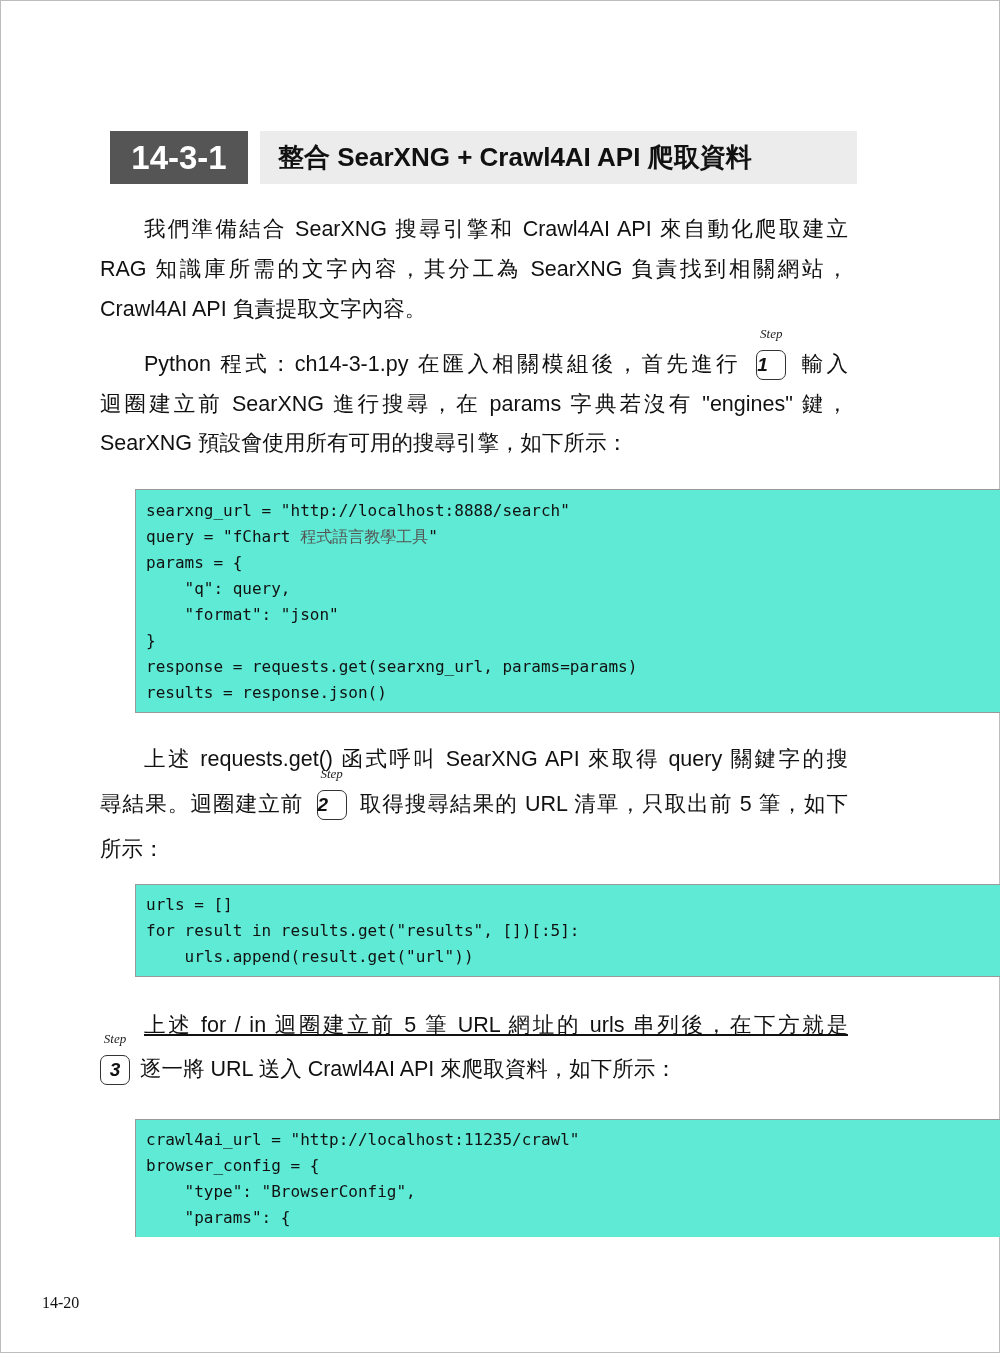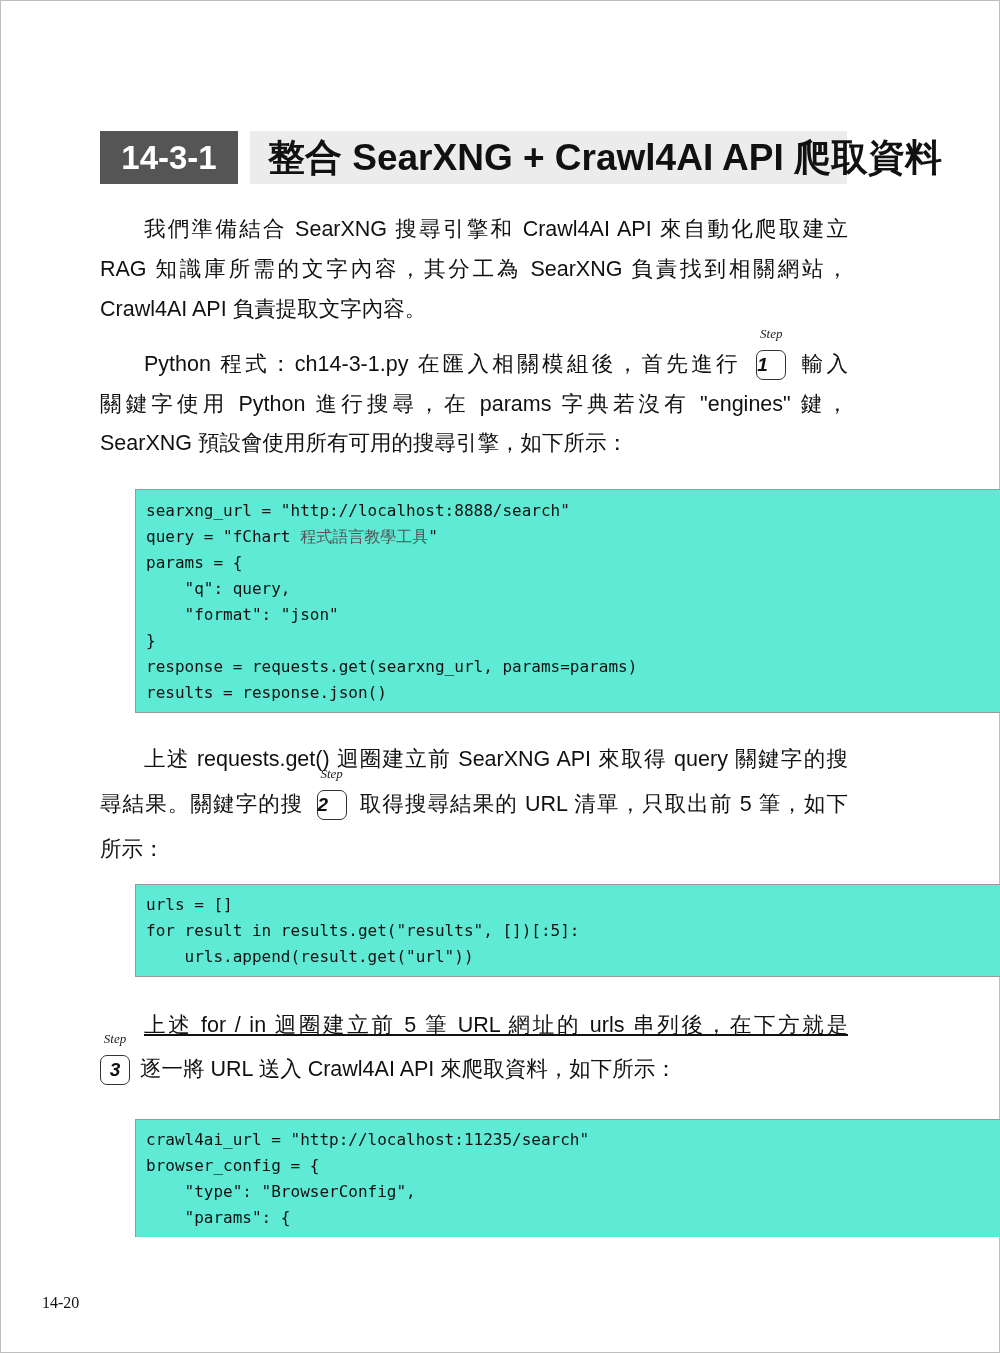--- a/index.html
+++ b/index.html
@@ -1,27 +1,27 @@
 <!DOCTYPE html>
 <html><head>
 <meta charset="utf-8">
 <style>
   html, body { margin: 0; padding: 0; background: #ffffff; }
   body { width: 1000px; height: 1353px; position: relative; overflow: hidden;
          font-family: "Liberation Sans", "DejaVu Sans", sans-serif; color: #111; }
   .page-frame { position: absolute; left: 0; top: 0; width: 998px; height: 1351px;
                 border: 1px solid #bdbdbd; }
-  .section-header { position: absolute; left: 100px; top: 131px; width: 672px; height: 53px; }
+  .section-header { position: absolute; left: 110px; top: 131px; width: 672px; height: 53px; }
   .section-number { position: absolute; left: 0; top: 0; width: 138px; height: 53px;
                     background: #555555; color: #ffffff; font-weight: bold; font-size: 33px;
                     line-height: 53px; text-align: center; letter-spacing: 0px;
                     font-family: "Liberation Sans", sans-serif; }
   .section-title-bar { position: absolute; left: 150px; top: 0; width: 597px; height: 53px;
                        background: #ececec; }
-  .section-title { position: absolute; left: 18px; top: 0; line-height: 53px; font-size: 37px;
+  .section-title { position: absolute; left: 18px; top: 0; line-height: 53px; font-size: 26px;
                    font-weight: bold; color: #111; white-space: nowrap;
                    font-family: "Liberation Sans", "DejaVu Sans", sans-serif; }
   .para { position: absolute; left: 100px; width: 748px; font-size: 21.5px; color: #111;
           font-family: "Liberation Sans", "DejaVu Sans", sans-serif; }
   .line { position: absolute; left: 0; white-space: nowrap; height: 30px; line-height: 30px; }
   .line.justify { width: 748px; text-align: justify; text-align-last: justify; }
   .indent { padding-left: 44px; box-sizing: border-box; }
   .step { display: inline-block; position: relative; width: 30px; height: 30px;
           border: 1.5px solid #333; border-radius: 7px; box-sizing: border-box;
           text-align: center; line-height: 27px; font-weight: bold; font-style: italic;
@@ -65,40 +65,40 @@
 
 <div class="para" style="top:349px;">
   <div class="line justify indent" style="top:0;">
     <span>Python 程式：ch14-3-1.py 在匯入相關模組後，首先進行</span>
     <span class="step">
       <span class="step-label">Step</span>
       <span>1</span>
     </span>
     <span>輸入</span>
   </div>
-  <div class="line justify" style="top:40px;">關鍵字使用 Python 進行搜尋，在 params 字典若沒有 "engines" 鍵，</div>
+  <div class="line justify" style="top:40px;">迴圈建立前 SearXNG 進行搜尋，在 params 字典若沒有 "engines" 鍵，</div>
   <div class="line" style="top:79px;">SearXNG 預設會使用所有可用的搜尋引擎，如下所示：</div>
 </div>
 
 <div class="code-block" style="top:489px; height:224px;">
   <div class="code-line" style="top:8px;">searxng_url = "http://localhost:8888/search"</div>
   <div class="code-line" style="top:34px;"><span>query = "fChart </span><span class="cjk">程式語言教學工具</span><span>"</span></div>
   <div class="code-line" style="top:60px;">params = {</div>
   <div class="code-line" style="top:86px;">    "q": query,</div>
   <div class="code-line" style="top:112px;">    "format": "json"</div>
   <div class="code-line" style="top:138px;">}</div>
   <div class="code-line" style="top:164px;">response = requests.get(searxng_url, params=params)</div>
   <div class="code-line" style="top:190px;">results = response.json()</div>
   <div class="corner-cut"></div>
 </div>
 
 <div class="para" style="top:744px;">
-  <div class="line justify indent" style="top:0;">上述 requests.get() 迴圈建立前 SearXNG API 來取得 query 關鍵字的搜</div>
+  <div class="line justify indent" style="top:0;">上述 requests.get() 函式呼叫 SearXNG API 來取得 query 關鍵字的搜</div>
   <div class="line justify" style="top:45px;">
-    <span>尋結果。關鍵字的搜</span>
+    <span>尋結果。迴圈建立前</span>
     <span class="step">
       <span class="step-label">Step</span>
       <span>2</span>
     </span>
     <span>取得搜尋結果的 URL 清單，只取出前 5 筆，如下</span>
   </div>
   <div class="line" style="top:90px;">所示：</div>
 </div>
 
 <div class="code-block" style="top:884px; height:93px;">
@@ -112,19 +112,19 @@
   <div class="line justify indent" style="top:0;text-decoration:underline;">上述 for / in 迴圈建立前 5 筆 URL 網址的 urls 串列後，在下方就是</div>
   <div class="line" style="top:44px;">
     <span class="step" style="margin-left:0; margin-right:10px;">
       <span class="step-label">Step</span>
       <span>3</span>
     </span><span>逐一將 URL 送入 Crawl4AI API 來爬取資料，如下所示：</span>
   </div>
 </div>
 
 <div class="code-block open-bottom" style="top:1119px; height:118px;">
-  <div class="code-line" style="top:7px;">crawl4ai_url = "http://localhost:11235/search"</div>
+  <div class="code-line" style="top:7px;">crawl4ai_url = "http://localhost:11235/crawl"</div>
   <div class="code-line" style="top:33px;">browser_config = {</div>
   <div class="code-line" style="top:59px;">    "type": "BrowserConfig",</div>
   <div class="code-line" style="top:85px;">    "params": {</div>
 </div>
 
 <div class="page-number">14-20</div>
 
 </body></html>

